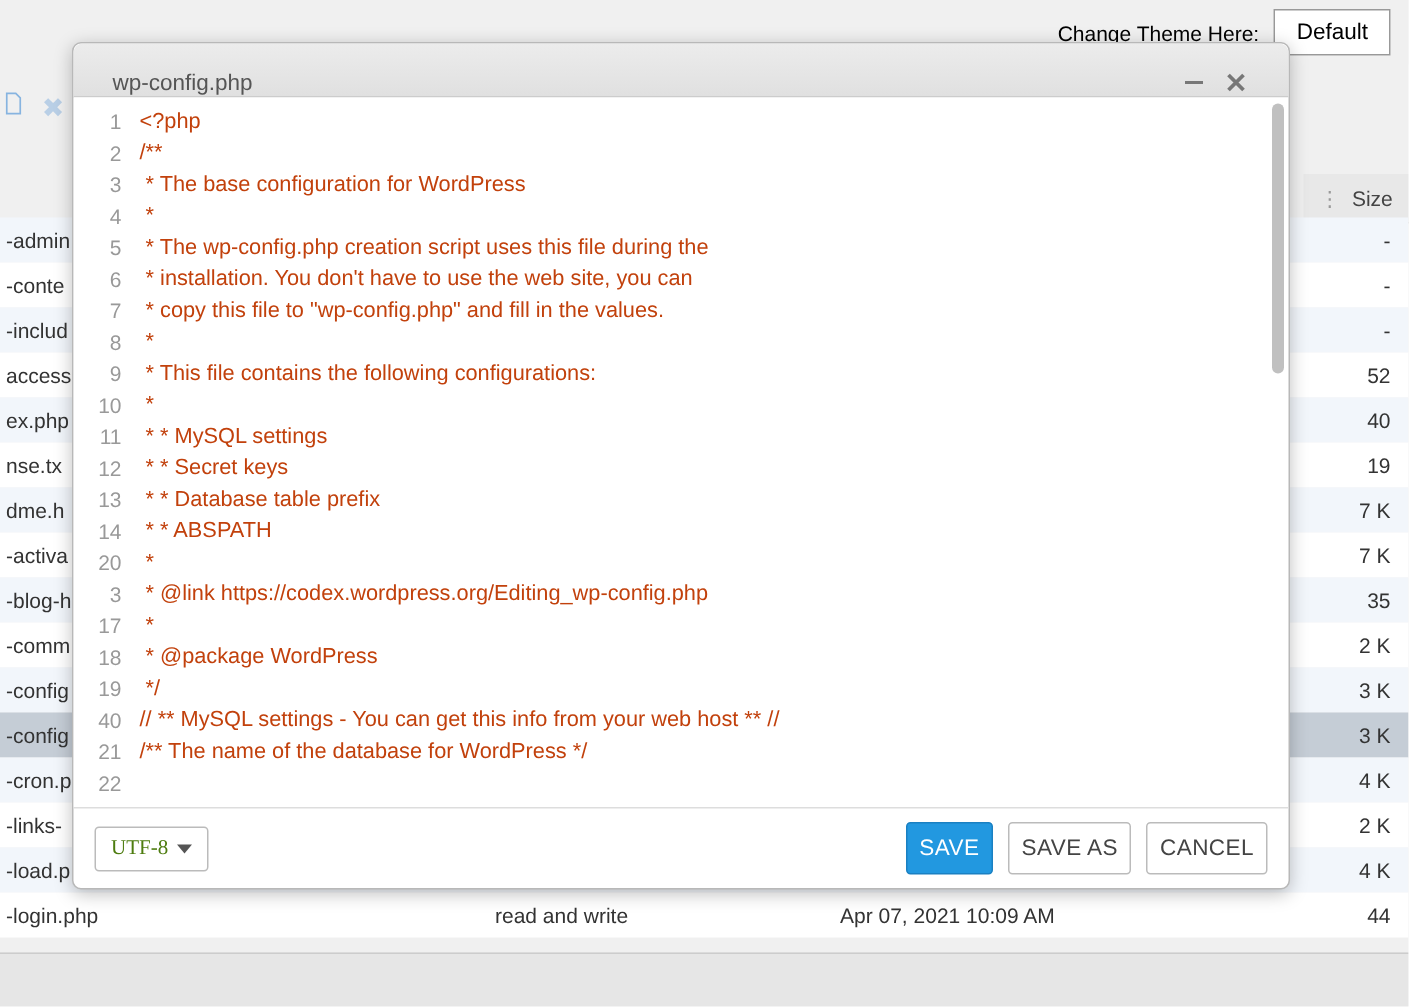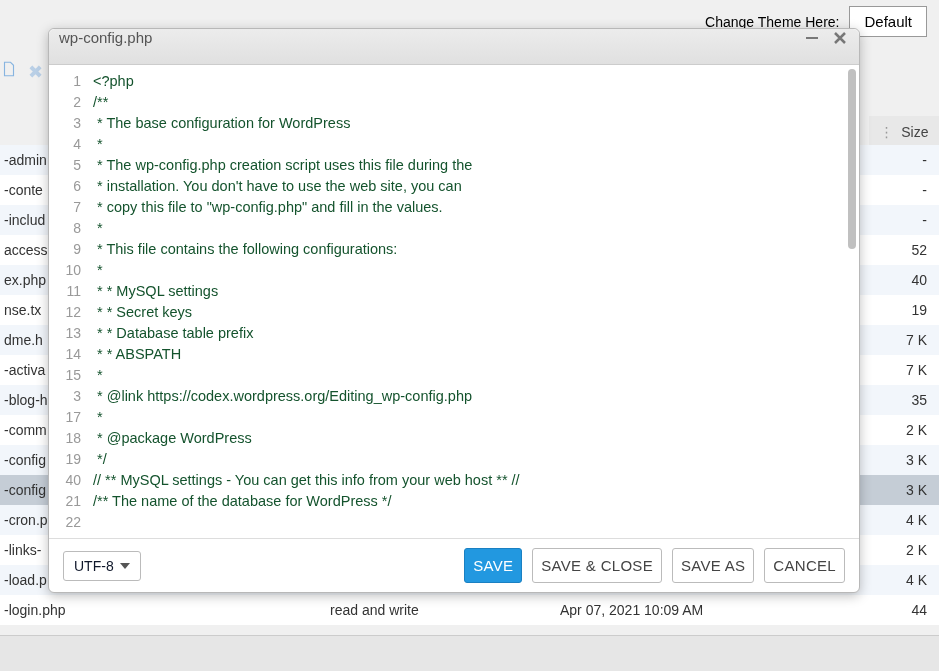--- a/index.html
+++ b/index.html
@@ -88,22 +88,22 @@
       box-shadow: 0 3px 12px rgba(0,0,0,0.25);
       display: flex;
       flex-direction: column;
     }
     .modal-titlebar {
       height: 36px;
       background: linear-gradient(#ececec, #e0e0e0);
       border-bottom: 1px solid #ccc;
       border-radius: 6px 6px 0 0;
       display: flex;
-      align-items: flex-start;
-      padding: 0 10px;
+      align-items: flex-end;
+      padding: 0 26px;
     }
     .modal-title {
       font-size: 15px;
       color: #555;
       flex: 1;
     }
     .modal-ctrl {
       width: 18px;
       height: 18px;
       margin-left: 10px;
@@ -129,21 +129,21 @@
       font-size: 14px;
       color: #999;
       line-height: 21px;
       user-select: none;
     }
     .code {
       flex: 1;
       padding: 6px 4px;
       font-family: "Helvetica Neue", Arial, sans-serif;
       font-size: 14.5px;
-      color: #14532d;
+      color: #c2410c;
       line-height: 21px;
       white-space: pre;
       overflow: hidden;
     }
     .scrollbar {
       position: absolute;
       right: 2px;
       top: 4px;
       width: 10px;
       height: 460px;
@@ -162,25 +162,26 @@
       display: flex;
       align-items: center;
       padding: 0 14px;
       gap: 10px;
     }
     .enc-select {
       border: 1px solid #bbb;
       border-radius: 3px;
       padding: 6px 10px;
       font-size: 14px;
-      color: #0f172a;
+      color: #4d7c0f;
       display: flex;
       align-items: center;
       gap: 6px;
       cursor: pointer;
+      font-family: Liberation Serif, serif;
     }
     .chevron-down {
       display: inline-block;
       width: 0; height: 0;
       border-left: 5px solid transparent;
       border-right: 5px solid transparent;
       border-top: 6px solid #555;
     }
     .spacer { flex: 1; }
     .btn {
@@ -369,21 +370,21 @@
         <div>5</div>
         <div>6</div>
         <div>7</div>
         <div>8</div>
         <div>9</div>
         <div>10</div>
         <div>11</div>
         <div>12</div>
         <div>13</div>
         <div>14</div>
-        <div>15</div>
+        <div>20</div>
         <div>3</div>
         <div>17</div>
         <div>18</div>
         <div>19</div>
         <div>40</div>
         <div>21</div>
         <div>22</div>
       </div>
     <div class="code" id="code"><div>&lt;?php</div><div>/**</div><div> * The base configuration for WordPress</div><div> *</div><div> * The wp-config.php creation script uses this file during the</div><div> * installation. You don't have to use the web site, you can</div><div> * copy this file to "wp-config.php" and fill in the values.</div><div> *</div><div> * This file contains the following configurations:</div><div> *</div><div> * * MySQL settings</div><div> * * Secret keys</div><div> * * Database table prefix</div><div> * * ABSPATH</div><div> *</div><div> * @link https://codex.wordpress.org/Editing_wp-config.php</div><div> *</div><div> * @package WordPress</div><div> */</div><div></div><div>// ** MySQL settings - You can get this info from your web host ** //</div><div>/** The name of the database for WordPress */</div></div>
     <div class="scrollbar">
@@ -391,19 +392,18 @@
     </div>
   </div>
 
   <div class="modal-footer">
     <div class="enc-select">
       <span>UTF-8</span>
       <span class="chevron-down"></span>
     </div>
     <div class="spacer"></div>
     <button class="btn primary">SAVE</button>
-    <button class="btn">SAVE &amp; CLOSE</button>
     <button class="btn">SAVE AS</button>
     <button class="btn">CANCEL</button>
   </div>
 </div>
 
 <div class="page-footer"></div>
 
 </body></html>

